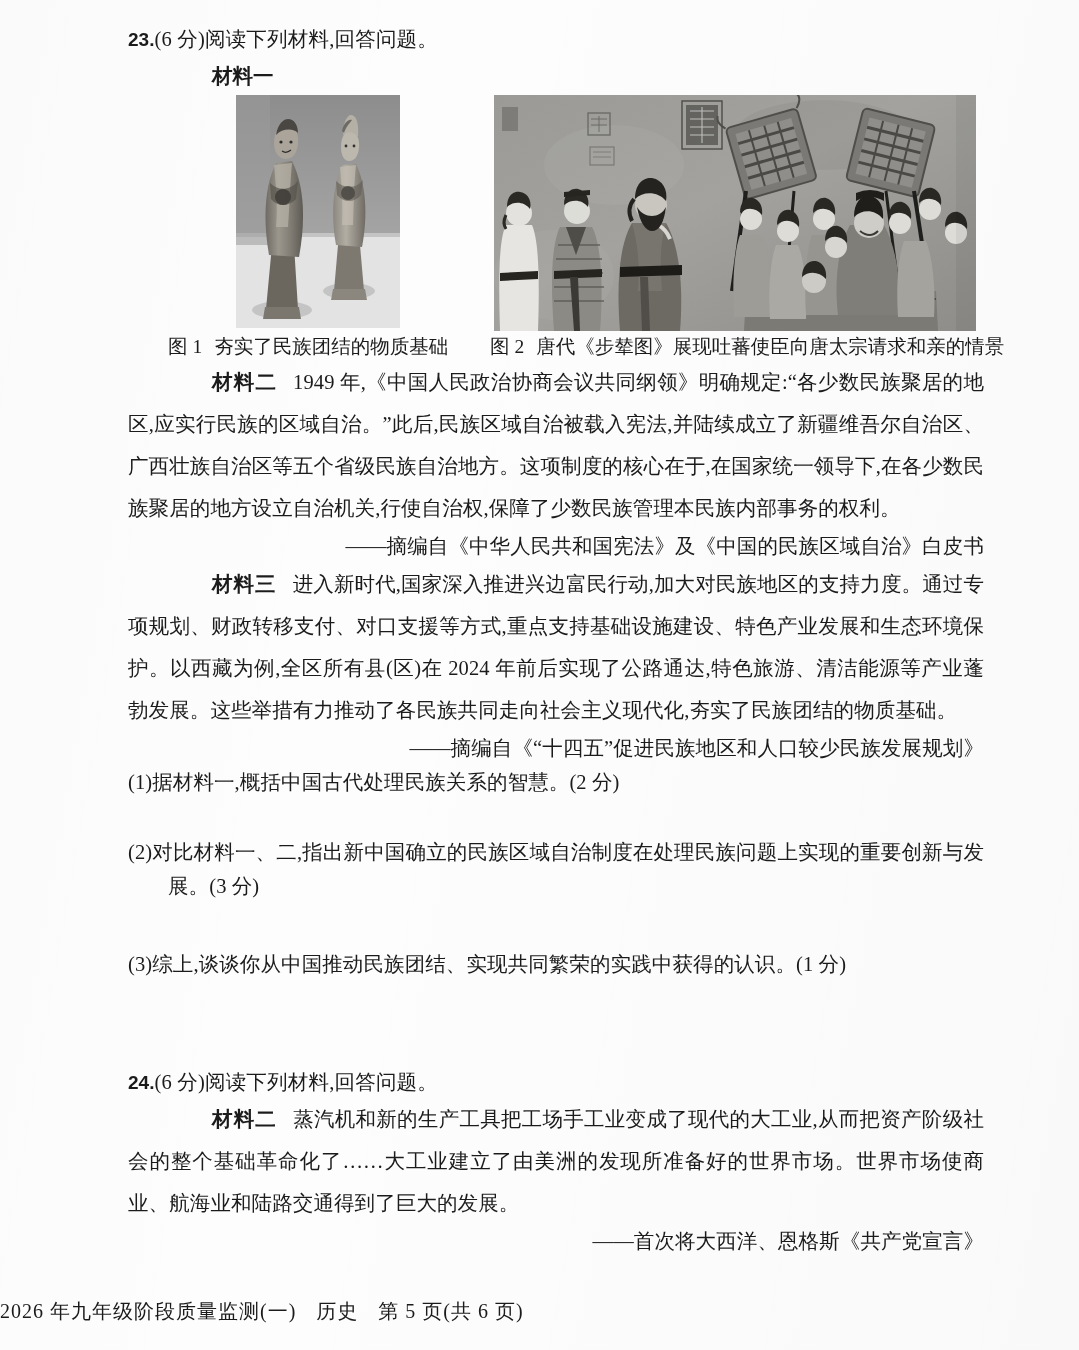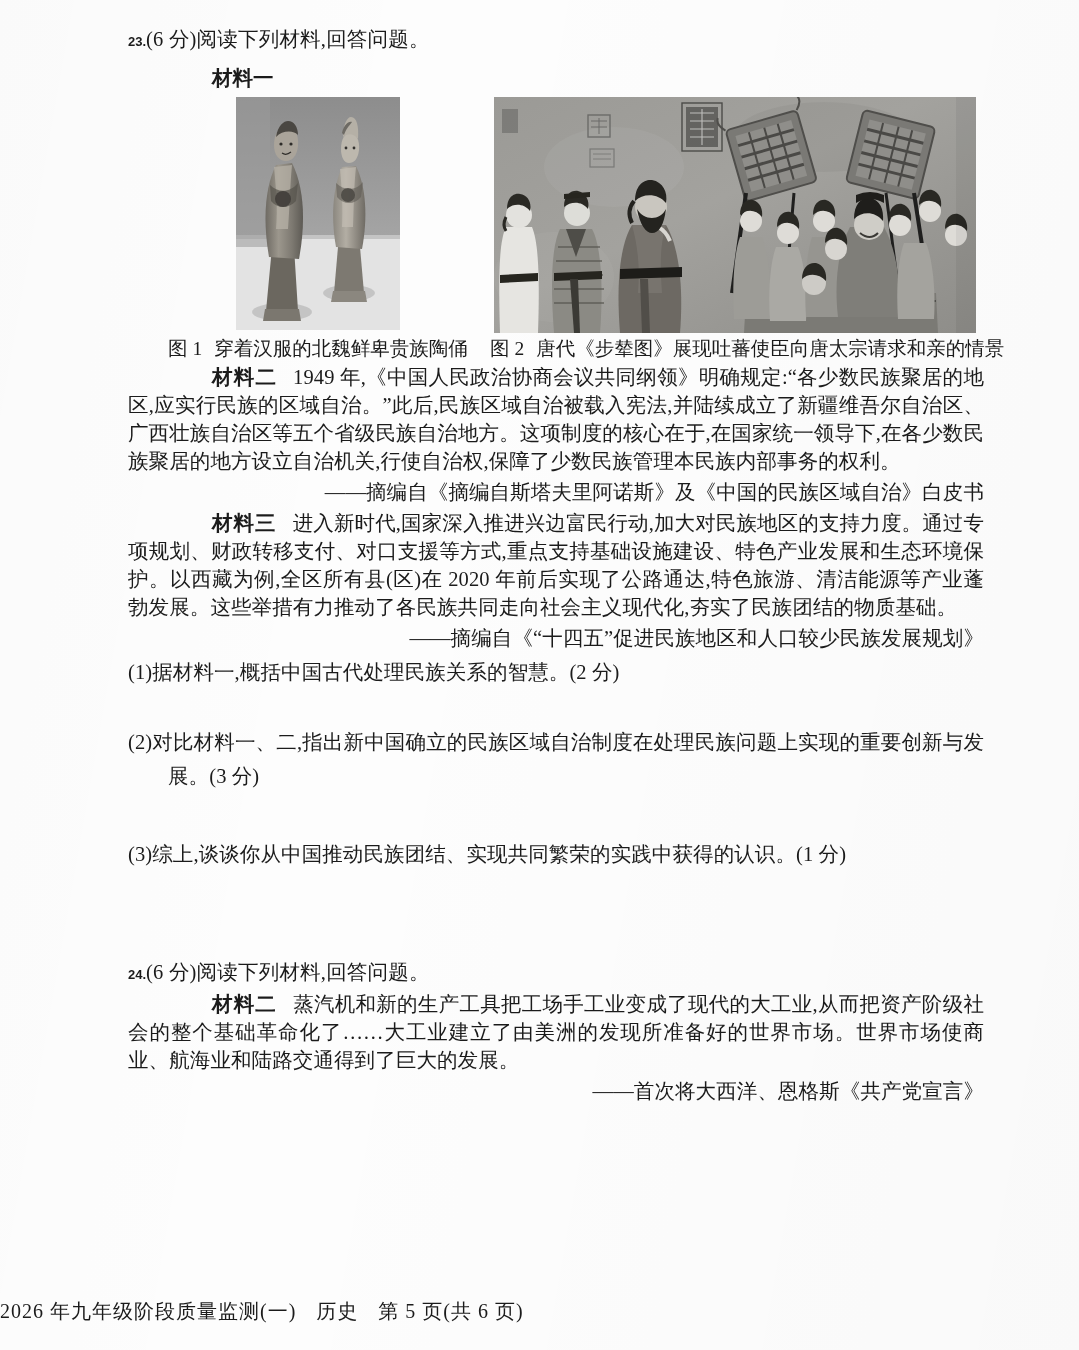--- a/index.html
+++ b/index.html
@@ -41,36 +41,36 @@
   
   .q-head {
     font-size: 20.5px;
     line-height: 30px;
     letter-spacing: 0.2px;
     white-space: nowrap;
   }
   .q-num {
     font-weight: bold;
     font-family: "Liberation Sans", "DejaVu Sans", sans-serif;
-    font-size: 13px;
+    font-size: 19px;
     letter-spacing: 0;
   }
 
   .mat-label-line {
     font-size: 20.5px;
     line-height: 30px;
     margin-top: 6px;
     padding-left: 84px;
     font-weight: bold;
   }
 
   
   .para {
     font-size: 20.5px;
-    line-height: 28px;
+    line-height: 42px;
     text-align: justify;
     text-justify: inter-character;
     text-indent: 84px;
     margin: 0;
     letter-spacing: 0.1px;
   }
   .para .mat-label {
     font-weight: bold;
     letter-spacing: 1px;
   }
@@ -349,32 +349,32 @@
               </g>
             </g>
 
             <rect x="462" y="0" width="20" height="236" fill="#000000" opacity="0.05"></rect>
           </svg>
         </div>
       </div>
 
       <div class="fig-caption-row">
         <span class="cap" id="cap1">
-          <span class="cap-no">图 1</span><span>穿着汉服的北魏鲜卑贵族陶俑</span>
+          <span class="cap-no">图 1</span><span>夯实了民族团结的物质基础</span>
         </span>
         <span class="cap" id="cap2">
           <span class="cap-no">图 2</span><span>唐代《步辇图》展现吐蕃使臣向唐太宗请求和亲的情景</span>
         </span>
       </div>
 
       <p class="para"><span class="mat-label">材料二</span><span class="gap"></span><span>1949 年,《中国人民政治协商会议共同纲领》明确规定:“各少数民族聚居的地区,应实行民族的区域自治。”此后,民族区域自治被载入宪法,并陆续成立了新疆维吾尔自治区、广西壮族自治区等五个省级民族自治地方。这项制度的核心在于,在国家统一领导下,在各少数民族聚居的地方设立自治机关,行使自治权,保障了少数民族管理本民族内部事务的权利。</span></p>
 
-      <p class="source">——摘编自《摘编自斯塔夫里阿诺斯》及《中国的民族区域自治》白皮书</p>
-
-      <p class="para"><span class="mat-label">材料三</span><span class="gap"></span><span>进入新时代,国家深入推进兴边富民行动,加大对民族地区的支持力度。通过专项规划、财政转移支付、对口支援等方式,重点支持基础设施建设、特色产业发展和生态环境保护。以西藏为例,全区所有县(区)在 2020 年前后实现了公路通达,特色旅游、清洁能源等产业蓬勃发展。这些举措有力推动了各民族共同走向社会主义现代化,夯实了民族团结的物质基础。</span></p>
+      <p class="source">——摘编自《中华人民共和国宪法》及《中国的民族区域自治》白皮书</p>
+
+      <p class="para"><span class="mat-label">材料三</span><span class="gap"></span><span>进入新时代,国家深入推进兴边富民行动,加大对民族地区的支持力度。通过专项规划、财政转移支付、对口支援等方式,重点支持基础设施建设、特色产业发展和生态环境保护。以西藏为例,全区所有县(区)在 2024 年前后实现了公路通达,特色旅游、清洁能源等产业蓬勃发展。这些举措有力推动了各民族共同走向社会主义现代化,夯实了民族团结的物质基础。</span></p>
 
       <p class="source">——摘编自《“十四五”促进民族地区和人口较少民族发展规划》</p>
 
       <p class="sub-q">(1)据材料一,概括中国古代处理民族关系的智慧。(2 分)</p>
       <div class="spacer-answer"></div>
 
       <p class="sub-q">(2)对比材料一、二,指出新中国确立的民族区域自治制度在处理民族问题上实现的重要创新与发展。(3 分)</p>
       <div class="spacer-answer-lg"></div>
 
       <p class="sub-q">(3)综上,谈谈你从中国推动民族团结、实现共同繁荣的实践中获得的认识。(1 分)</p>

